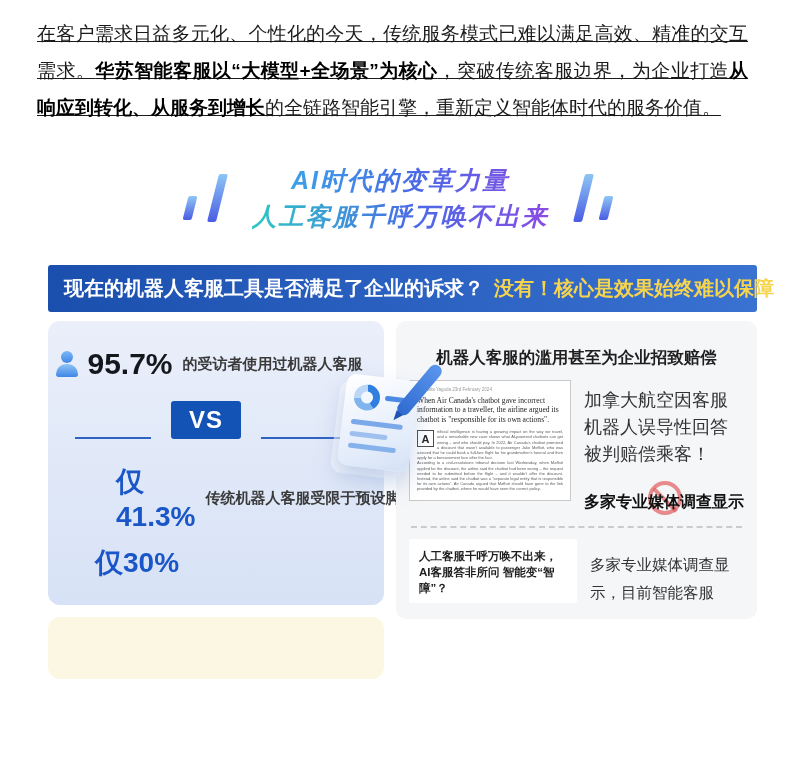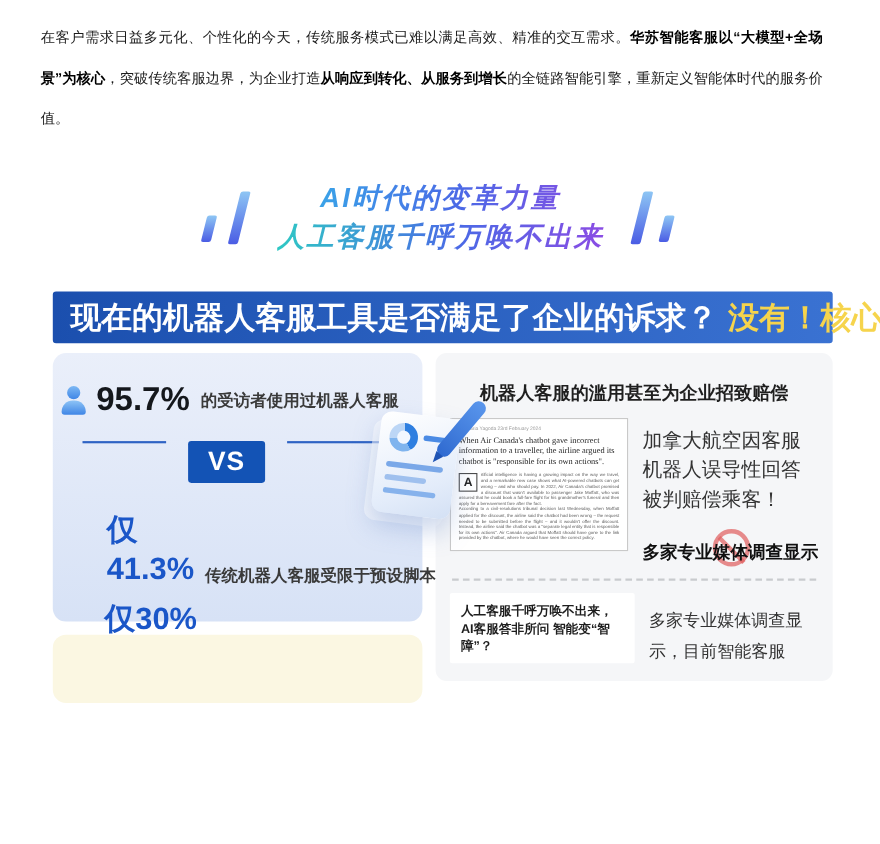--- a/index.html
+++ b/index.html
@@ -3,22 +3,23 @@
 <meta charset="utf-8">
 <style>
   * { box-sizing: border-box; }
   html,body { margin:0; padding:0; }
   body {
     width:800px; height:767px; background:#ffffff; overflow:hidden;
     font-family:"Liberation Sans","DejaVu Sans",sans-serif;
   }
   
   .para {
-    margin:0 52px 0 37px; font-size:13px; line-height:37px; color:#1b1b1b;
+    margin:0 52px 0 37px; font-size:19px; line-height:37px; color:#1b1b1b;
     text-align:justify;
+    text-decoration:underline;
   }
   .p1 { margin-top:15px; }
   .p2 { margin-top:28px; }
   .para b { color:#000; }
 
   
   .heading-block {
     margin-top:26px; height:92px;
     display:flex; align-items:center; justify-content:center; gap:30px;
   }
@@ -43,60 +44,60 @@
   .s-small { height:24px; }
   .s-tall  { height:48px; }
   .slash-group.left  .s-small { transform:skewX(-14deg) translateY(10px); }
   .slash-group.right .s-small { transform:skewX(-14deg) translateY(10px); }
 
   
   .infographic { position:relative; margin:21px 0 0 48px; width:709px; }
   .ig-header {
     height:47px; border-radius:3px; padding-left:16px;
     background:linear-gradient(90deg,#1b4fae 0%,#3a72d2 100%);
-    display:flex; align-items:center; font-size:28px; font-weight:bold;
+    display:flex; align-items:center; font-size:20px; font-weight:bold;
     white-space:nowrap;
   }
   .ig-header .white { color:#ffffff; }
   .ig-header .yellow { color:#f6d44c; margin-left:10px; }
 
   .ig-body { display:flex; gap:12px; margin-top:9px; }
 
   
   .left-col { width:336px; display:flex; flex-direction:column; }
   .blue-panel {
-    height:244px; border-radius:12px;
+    height:284px; border-radius:12px;
     background:linear-gradient(180deg,#eaeffa 0%,#d7e2f6 100%);
     padding-top:26px;
   }
   .stat-row { display:flex; align-items:center; }
   .stat-row.centered { justify-content:center; padding-right:14px; }
   .stat-num { font-weight:800; letter-spacing:0; }
   .stat-num.dark { font-size:30px; color:#14171c; }
   .stat-num.blue { font-size:28px; color:#1a56c8; }
   .stat-label { font-size:15px; color:#3a3a3a; margin-left:10px; white-space:nowrap;font-weight:bold; }
   .person-icon { position:relative; width:24px; height:26px; margin-right:8px; flex:none; }
   .person-icon::before {
     content:""; position:absolute; left:6px; top:0; width:12px; height:12px;
     border-radius:50%; background:linear-gradient(180deg,#7db8f4,#3f86e6);
   }
   .person-icon::after {
     content:""; position:absolute; left:1px; top:13px; width:22px; height:13px;
     border-radius:11px 11px 3px 3px; background:linear-gradient(180deg,#8ec4f6,#3f86e6);
   }
-  .vs-row { display:flex; align-items:flex-start; margin:20px 12px 0 27px; }
+  .vs-row { display:flex; align-items:flex-end; margin:20px 12px 0 27px; }
   .vs-line { height:2px; background:#2e63c4; }
   .vs-line.l { width:76px; }
   .vs-line.r { flex:1; }
   .vs-box {
     width:70px; height:38px; margin:0 20px; border-radius:3px; background:#1353b5;
     color:#fff; font-size:24px; font-weight:800; letter-spacing:1px;
     display:flex; align-items:center; justify-content:center;
   }
-  .stat2 { margin-top:24px; padding-left:49px;align-items:flex-end; }
+  .stat2 { margin-top:24px; padding-left:68px; }
   .stat3 { margin-top:11px; padding-left:47px; }
 
   .yellow-note {
     margin-top:12px; height:62px; border-radius:12px; background:#fbf7e2;
     text-align:center; padding-top:11px;
   }
 
   
   .right-panel {
     width:361px; height:298px; background:#f5f6f8; border-radius:10px;

